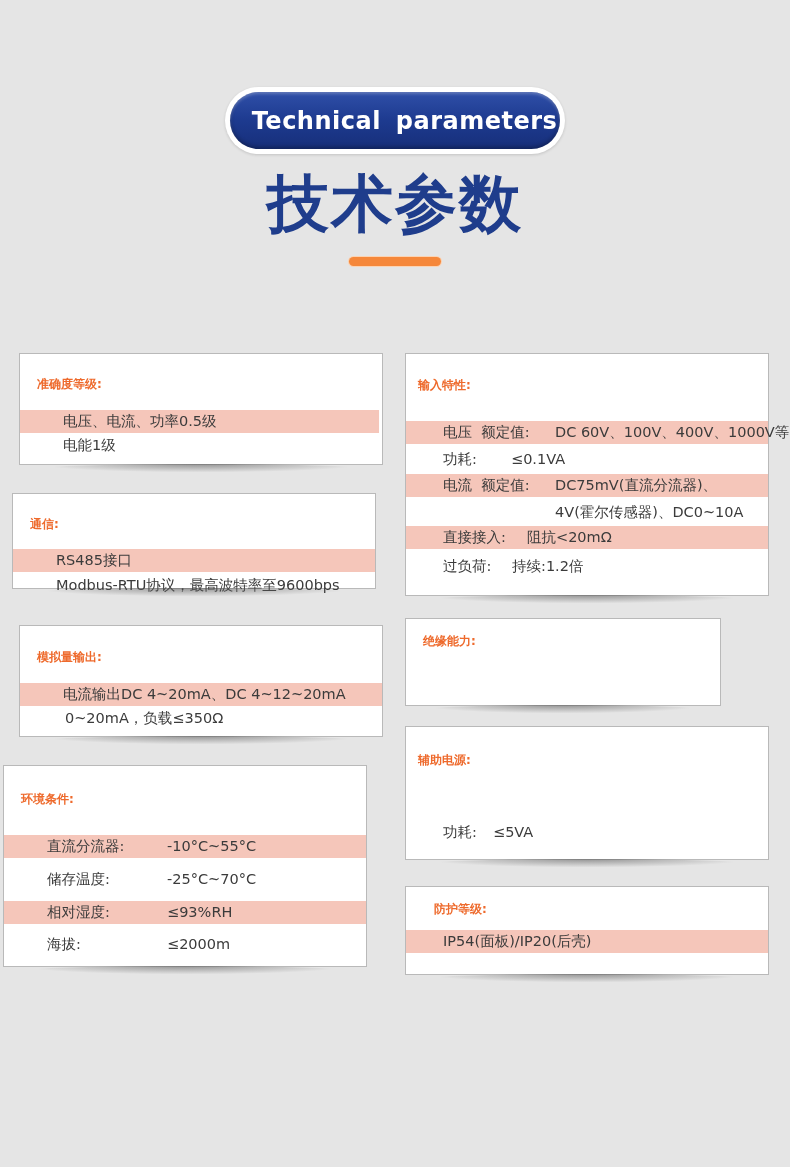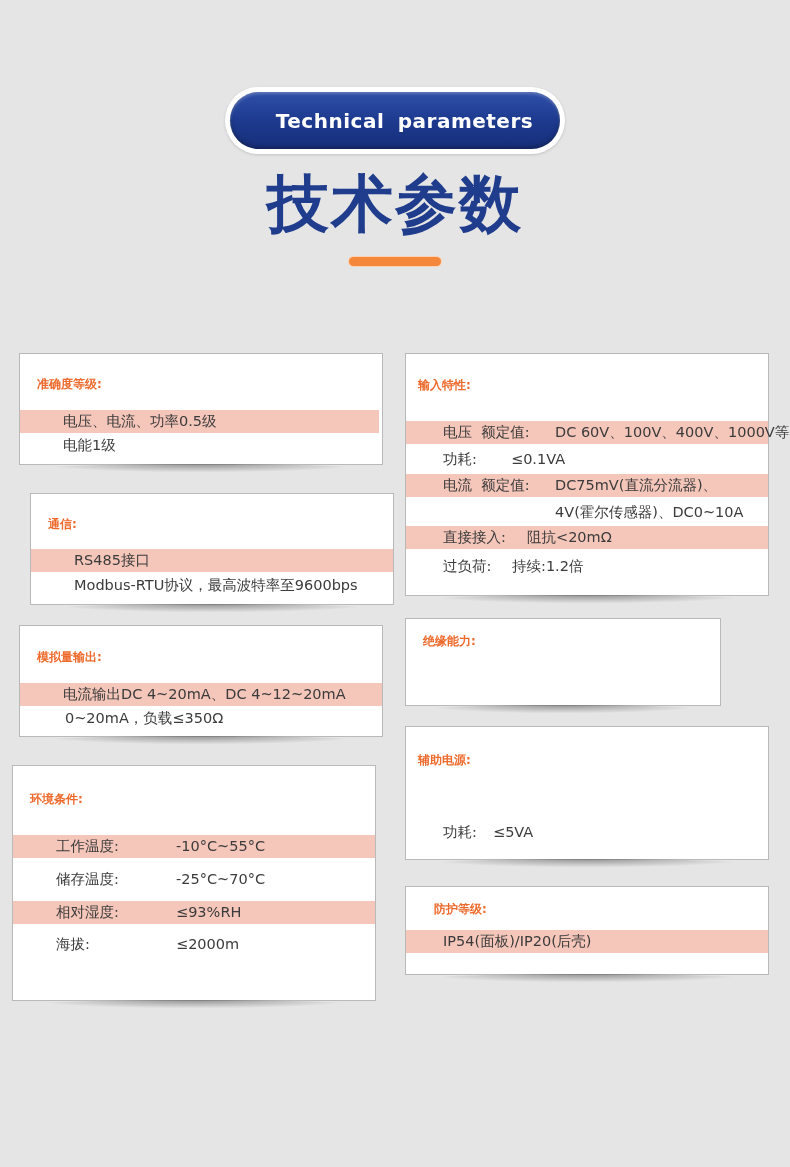--- a/index.html
+++ b/index.html
@@ -20,21 +20,21 @@
   }
   .pill {
     position: absolute; left: 5px; top: 5px; right: 5px; bottom: 5px;
     border-radius: 30px;
     background: linear-gradient(#2f4fa8 0%, #1d3a8f 50%, #172f7a 100%);
     box-shadow: inset 0 2px 3px rgba(255,255,255,0.25), inset 0 -2px 4px rgba(0,0,0,0.3);
     display: flex; align-items: center; justify-content: center;
   }
   .pill-text {
     color: #ffffff; font-family: "DejaVu Sans", sans-serif;
-    font-weight: bold; font-size: 20px; letter-spacing: 0.5px;
+    font-weight: bold; font-size: 24px; letter-spacing: 0.5px;
     word-spacing: 6px;
     margin-left: 19px;
   }
   .main-title {
     position: absolute; left: 0; right: 0; top: 162px;
     text-align: center;
     color: #1f3d8c;
     font-size: 62px; font-weight: bold;
     letter-spacing: 2px;
     font-family: "DejaVu Sans", sans-serif;
@@ -82,44 +82,44 @@
 <div class="card" style="left:19px; top:353px; width:364px; height:112px;">
   <div class="card-title" style="top:22px;">准确度等级:</div>
   <div class="row hl" style="top:56px; right:3px;">
     <span style="left:43px;">电压、电流、功率0.5级</span>
   </div>
   <div class="row" style="top:80px;">
     <span style="left:43px;">电能1级</span>
   </div>
 </div>
 
-<div class="card" style="left:30px; top:493px; width:364px; height:112px;text-decoration:underline;">
+<div class="card" style="left:12px; top:493px; width:364px; height:96px;text-decoration:underline;">
   <div class="card-title" style="top:22px;">通信:</div>
   <div class="row hl" style="top:55px;">
     <span style="left:43px;">RS485接口</span>
   </div>
   <div class="row" style="top:80px;">
     <span style="left:43px;">Modbus-RTU协议，最高波特率至9600bps</span>
   </div>
 </div>
 
 <div class="card" style="left:19px; top:625px; width:364px; height:112px;">
   <div class="card-title" style="top:23px;">模拟量输出:</div>
   <div class="row hl" style="top:57px;">
     <span style="left:43px;">电流输出DC 4~20mA、DC 4~12~20mA</span>
   </div>
   <div class="row" style="top:81px;">
     <span style="left:45px;">0~20mA，负载≤350Ω</span>
   </div>
 </div>
 
-<div class="card" style="left:12px; top:765px; width:364px; height:236px;">
+<div class="card" style="left:3px; top:765px; width:364px; height:202px;">
   <div class="card-title" style="top:25px;">环境条件:</div>
   <div class="row hl" style="top:69px;">
-    <span style="left:43px;">工作温度:</span>
+    <span style="left:43px;">直流分流器:</span>
     <span style="left:163px;">-10°C~55°C</span>
   </div>
   <div class="row" style="top:102px;">
     <span style="left:43px;">储存温度:</span>
     <span style="left:163px;">-25°C~70°C</span>
   </div>
   <div class="row hl" style="top:135px;">
     <span style="left:43px;">相对湿度:</span>
     <span style="left:163px;">≤93%RH</span>
   </div>

